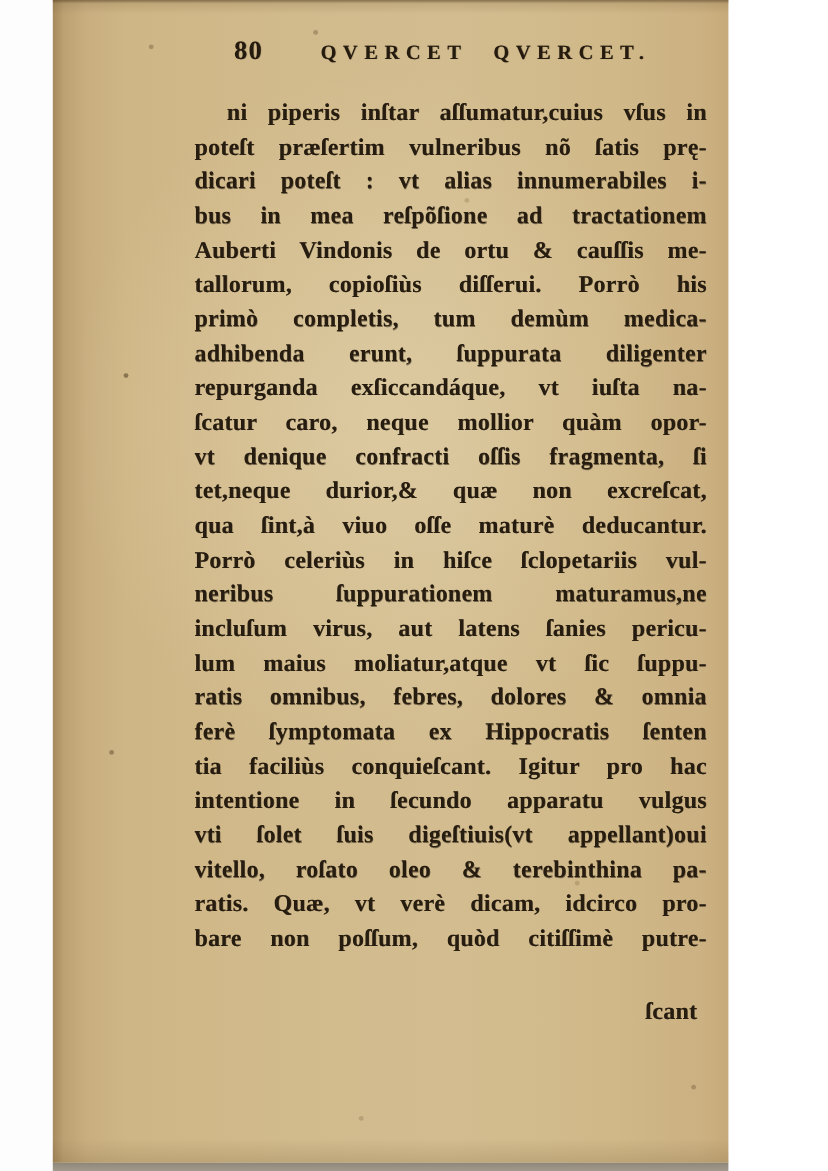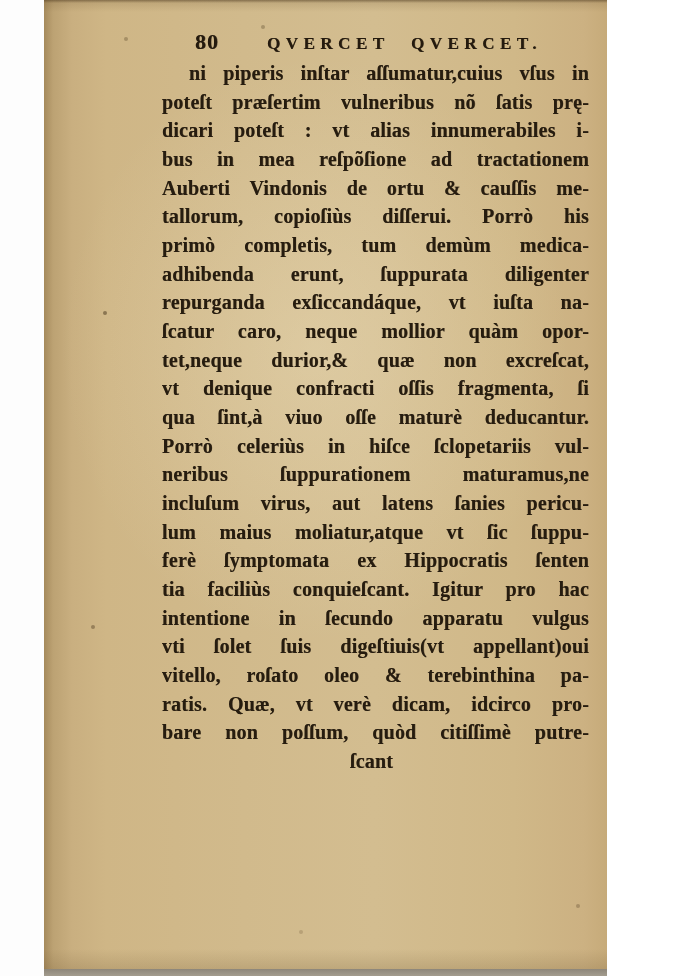--- a/index.html
+++ b/index.html
@@ -64,23 +64,23 @@
   .text-block{
     position:absolute;left:162px;top:59px;width:427px;
     color:#261c0f;font-size:20px;font-weight:bold;letter-spacing:0.2px;
     text-shadow:0.35px 0.35px 0.55px rgba(40,30,16,0.55);
   }
   .line{
     line-height:28.68px;height:28.68px;
     text-align:justify;text-align-last:justify;overflow:hidden;white-space:nowrap;
   }
   .line.justify-fix{white-space:normal;}
-  .line.first{padding-left:27px;}
+  .line.first{padding-left:27px;margin-top:21px;}
   .catchword-line{
-    line-height:28.68px;height:28.68px;text-align:center;padding-right:8px;
+    line-height:28.68px;height:28.68px;text-align:right;padding-right:8px;margin-top:32px;
   }
   
   .edge-fragments{position:absolute;left:645px;top:0;width:20px;height:976px;}
   .edge-fragments span{
     position:absolute;left:0;font-weight:bold;font-size:15px;
     color:rgba(45,33,16,0.82);
   }
   .edge-fragments span:nth-child(1){top:630px;}
   .edge-fragments span:nth-child(2){top:659px;}
   .edge-fragments span:nth-child(3){top:687px;}
@@ -127,27 +127,28 @@
     <div class="line justify-fix first">ni piperis inſtar aſſumatur,cuius vſus in</div>
     <div class="line justify-fix">poteſt præſertim vulneribus nõ ſatis prę-</div>
     <div class="line justify-fix">dicari poteſt : vt alias innumerabiles i-</div>
     <div class="line justify-fix">bus in mea reſpõſione ad tractationem</div>
     <div class="line justify-fix">Auberti Vindonis de ortu &amp; cauſſis me-</div>
     <div class="line justify-fix">tallorum, copioſiùs diſſerui. Porrò his</div>
     <div class="line justify-fix">primò completis, tum demùm medica-</div>
     <div class="line justify-fix">adhibenda erunt, ſuppurata diligenter</div>
     <div class="line justify-fix">repurganda exſiccandáque, vt iuſta na-</div>
     <div class="line justify-fix">ſcatur caro, neque mollior quàm opor-</div>
+    <div class="line justify-fix">vt denique confracti oſſis fragmenta, ſi</div>
     <div class="line justify-fix">tet,neque durior,&amp; quæ non excreſcat,</div>
-    <div class="line justify-fix">vt denique confracti oſſis fragmenta, ſi</div>
     <div class="line justify-fix">qua ſint,à viuo oſſe maturè deducantur.</div>
     <div class="line justify-fix">Porrò celeriùs in hiſce ſclopetariis vul-</div>
     <div class="line justify-fix">neribus ſuppurationem maturamus,ne</div>
     <div class="line justify-fix">incluſum virus, aut latens ſanies pericu-</div>
     <div class="line justify-fix">lum maius moliatur,atque vt ſic ſuppu-</div>
+    <div class="line justify-fix">ratis omnibus, febres, dolores &amp; omnia</div>
     <div class="line justify-fix">ferè ſymptomata ex Hippocratis ſenten</div>
     <div class="line justify-fix">tia faciliùs conquieſcant. Igitur pro hac</div>
     <div class="line justify-fix">intentione in ſecundo apparatu vulgus</div>
     <div class="line justify-fix">vti ſolet ſuis digeſtiuis(vt appellant)oui</div>
     <div class="line justify-fix">vitello, roſato oleo &amp; terebinthina pa-</div>
     <div class="line justify-fix">ratis. Quæ, vt verè dicam, idcirco pro-</div>
     <div class="line justify-fix">bare non poſſum, quòd citiſſimè putre-</div>
     <div class="catchword-line">ſcant</div>
   </div>
 

